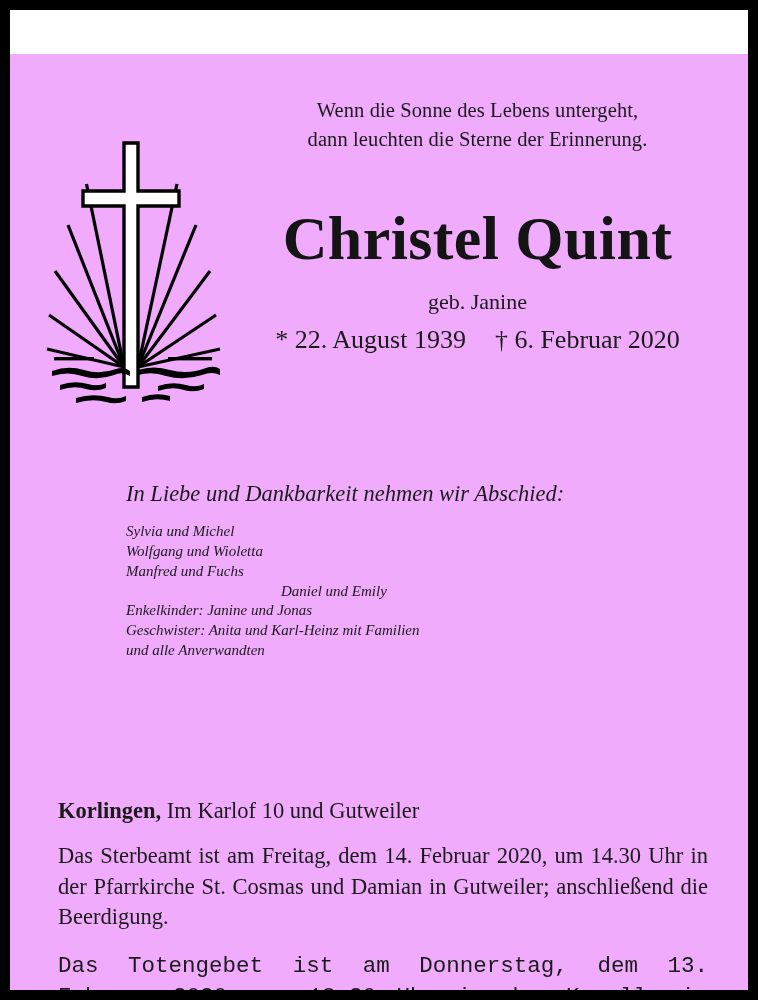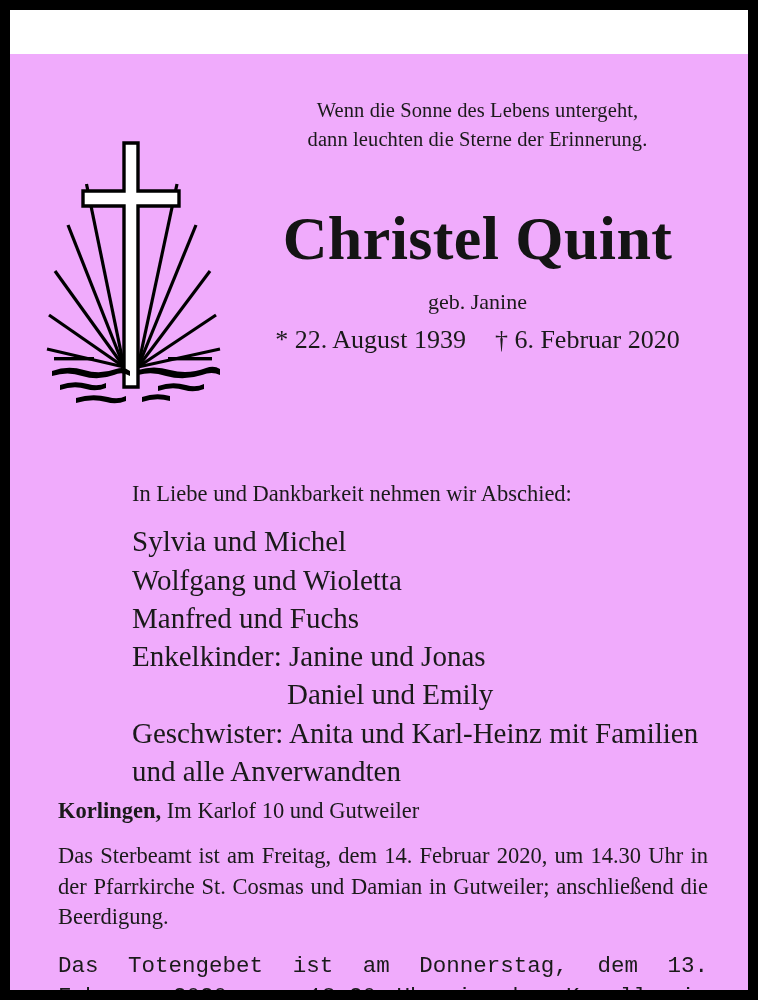--- a/index.html
+++ b/index.html
@@ -92,32 +92,33 @@
     white-space: nowrap;
   }
   .life-dates .gap {
     display: inline-block;
     width: 16px;
   }
 
   
   .mourners {
     position: absolute;
-    left: 122px;
+    left: 116px;
     top: 425px;
     right: 40px;
+    font-style: italic;
   }
   .mourners-intro {
     font-size: 22.5px;
     line-height: 1.3;
     margin: 0 0 14px 0;
     white-space: nowrap;
   }
   .mourner-line {
-    font-size: 29px;
+    font-size: 15px;
     line-height: 1.32;
     white-space: nowrap;
   }
   .mourner-line.indented {
     padding-left: 155px;
   }
 
   
   .details {
     position: absolute;
@@ -206,22 +207,22 @@
         </p>
       </div>
     </div>
 
     <div class="mourners">
       <p class="mourners-intro">In Liebe und Dankbarkeit nehmen wir Abschied:</p>
       <div id="mourners-list">
           <div class="mourner-line">Sylvia und Michel</div>
           <div class="mourner-line">Wolfgang und Wioletta</div>
           <div class="mourner-line">Manfred und Fuchs</div>
+          <div class="mourner-line indented">Daniel und Emily</div>
           <div class="mourner-line">Enkelkinder: Janine und Jonas</div>
-          <div class="mourner-line indented">Daniel und Emily</div>
           <div class="mourner-line">Geschwister: Anita und Karl-Heinz mit Familien</div>
           <div class="mourner-line">und alle Anverwandten</div>
         </div>
     </div>
 
     <div class="details">
       <p class="place-line">
         <span class="place-name">Korlingen,</span><span> Im Karlof 10 und Gutweiler</span>
       </p>
       <div id="service-paragraphs">

